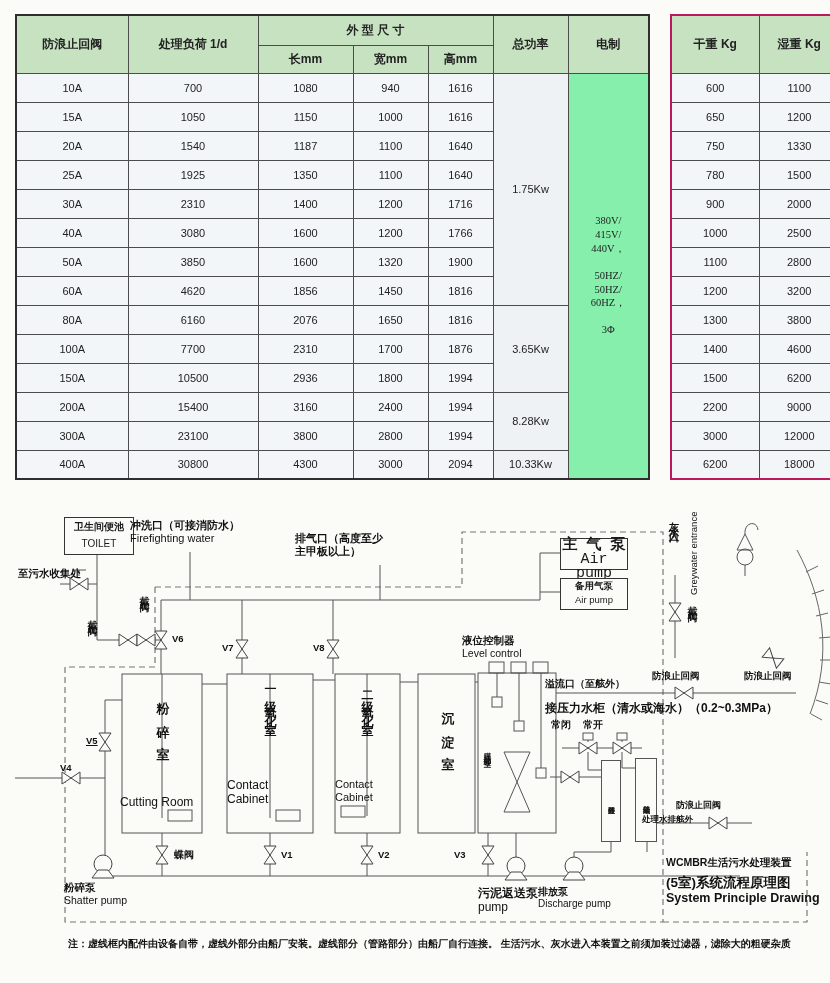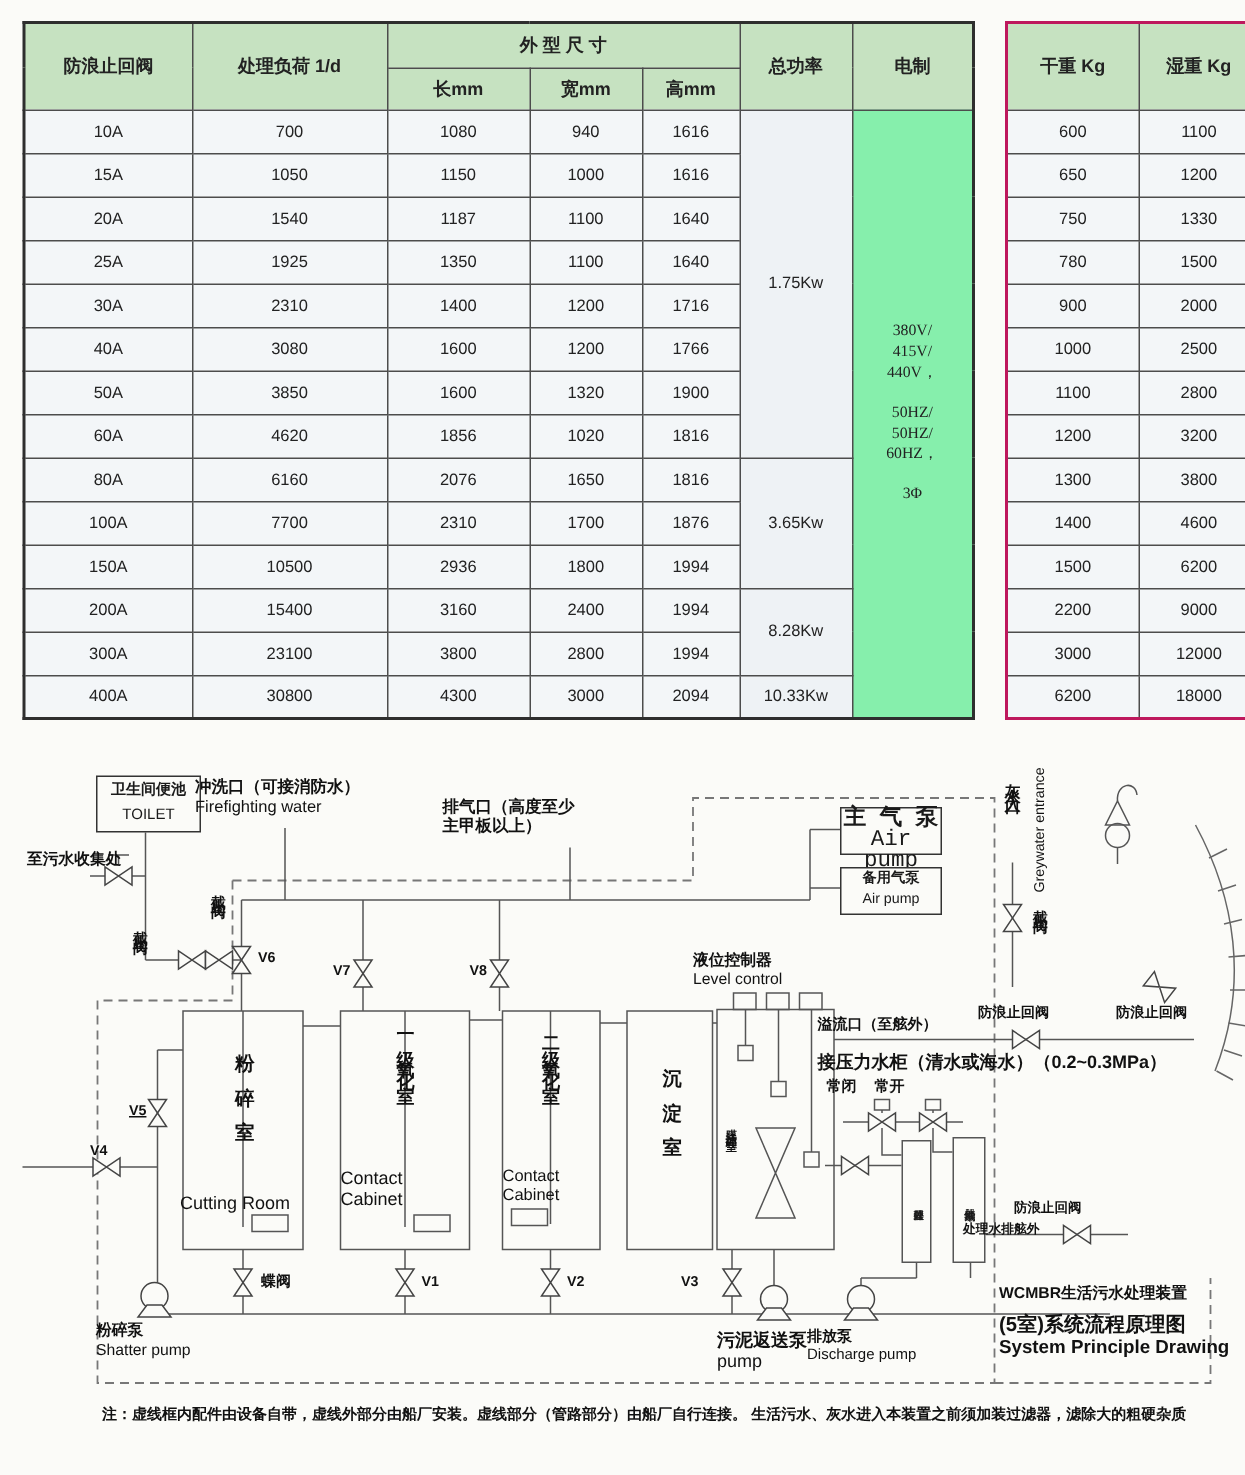--- a/index.html
+++ b/index.html
@@ -113,21 +113,21 @@
           <td>50A</td>
           <td>3850</td>
           <td>1600</td>
           <td>1320</td>
           <td>1900</td>
         </tr>
         <tr>
           <td>60A</td>
           <td>4620</td>
           <td>1856</td>
-          <td>1020</td>
+          <td>1450</td>
           <td>1816</td>
         </tr>
         <tr>
           <td>80A</td>
           <td>6160</td>
           <td>2076</td>
           <td>1650</td>
           <td>1816</td>
           <td class="pow" rowspan="3">3.65Kw</td>
         </tr>

